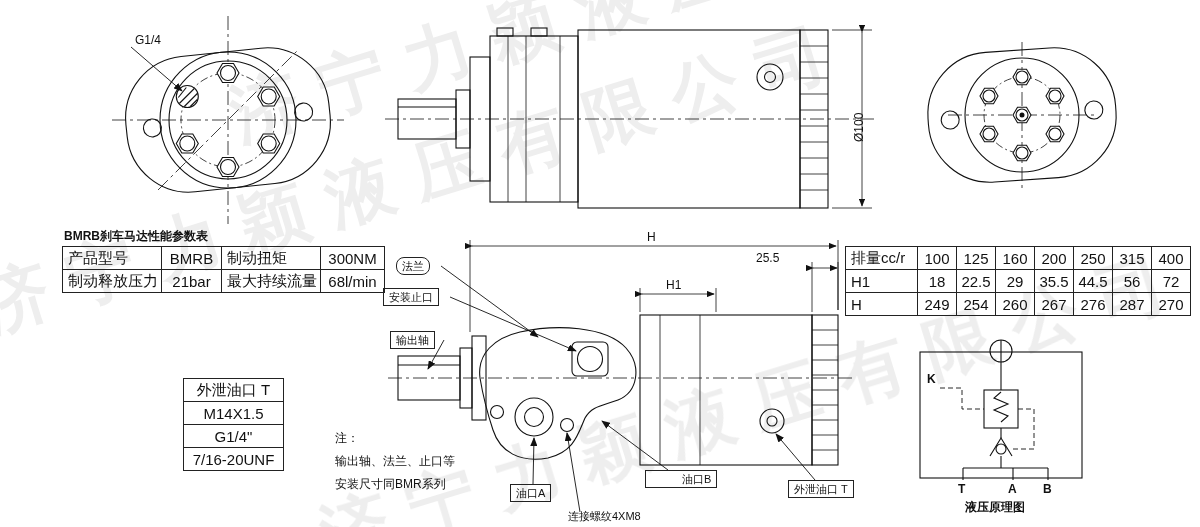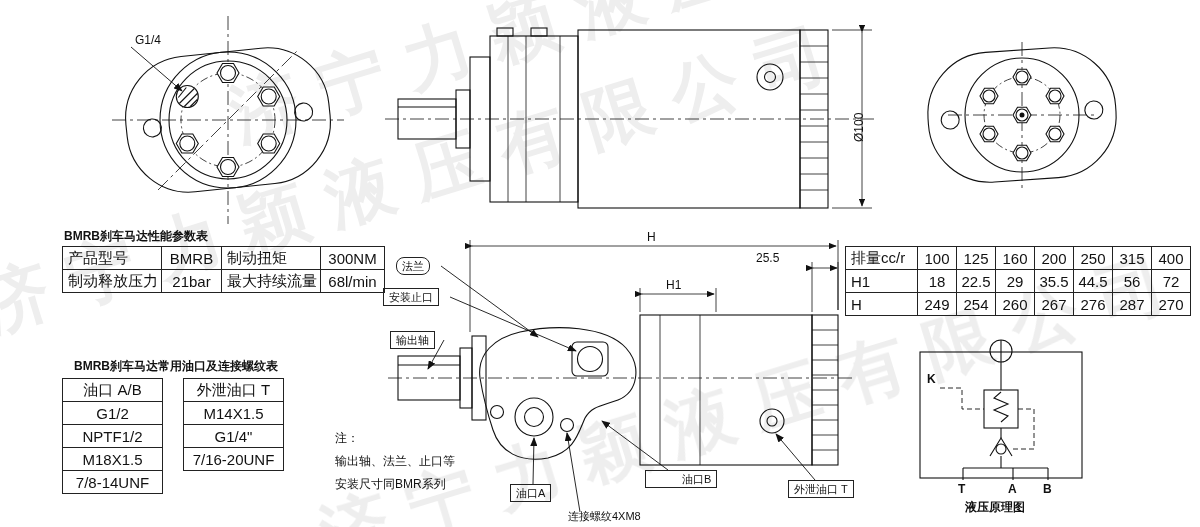--- a/index.html
+++ b/index.html
@@ -221,43 +221,20 @@
     </tr>
     <tr>
       <td class="l">制动释放压力</td>
       <td>21bar</td>
       <td class="l">最大持续流量</td>
       <td>68l/min</td>
     </tr>
   </tbody>
     </table>
 
-  <div class="tbl-title" style="left:74px;top:358px;">BMRB刹车马达常用油口及连接螺纹表</div>
-  <table class="tbl" style="left:62px;top:378px;">
-    <colgroup>
-        <col style="width:100px">
-      </colgroup>
-    <tbody>
-        <tr>
-          <td>油口 A/B</td>
-        </tr>
-    <tr>
-          <td>G1/2</td>
-        </tr>
-    <tr>
-          <td>NPTF1/2</td>
-        </tr>
-    <tr>
-          <td>M18X1.5</td>
-        </tr>
-    <tr>
-          <td>7/8-14UNF</td>
-        </tr>
-  </tbody>
-    </table>
   <table class="tbl" style="left:183px;top:378px;">
     <colgroup>
         <col style="width:100px">
       </colgroup>
     <tbody>
         <tr>
           <td>外泄油口 T</td>
         </tr>
     <tr>
           <td>M14X1.5</td>

